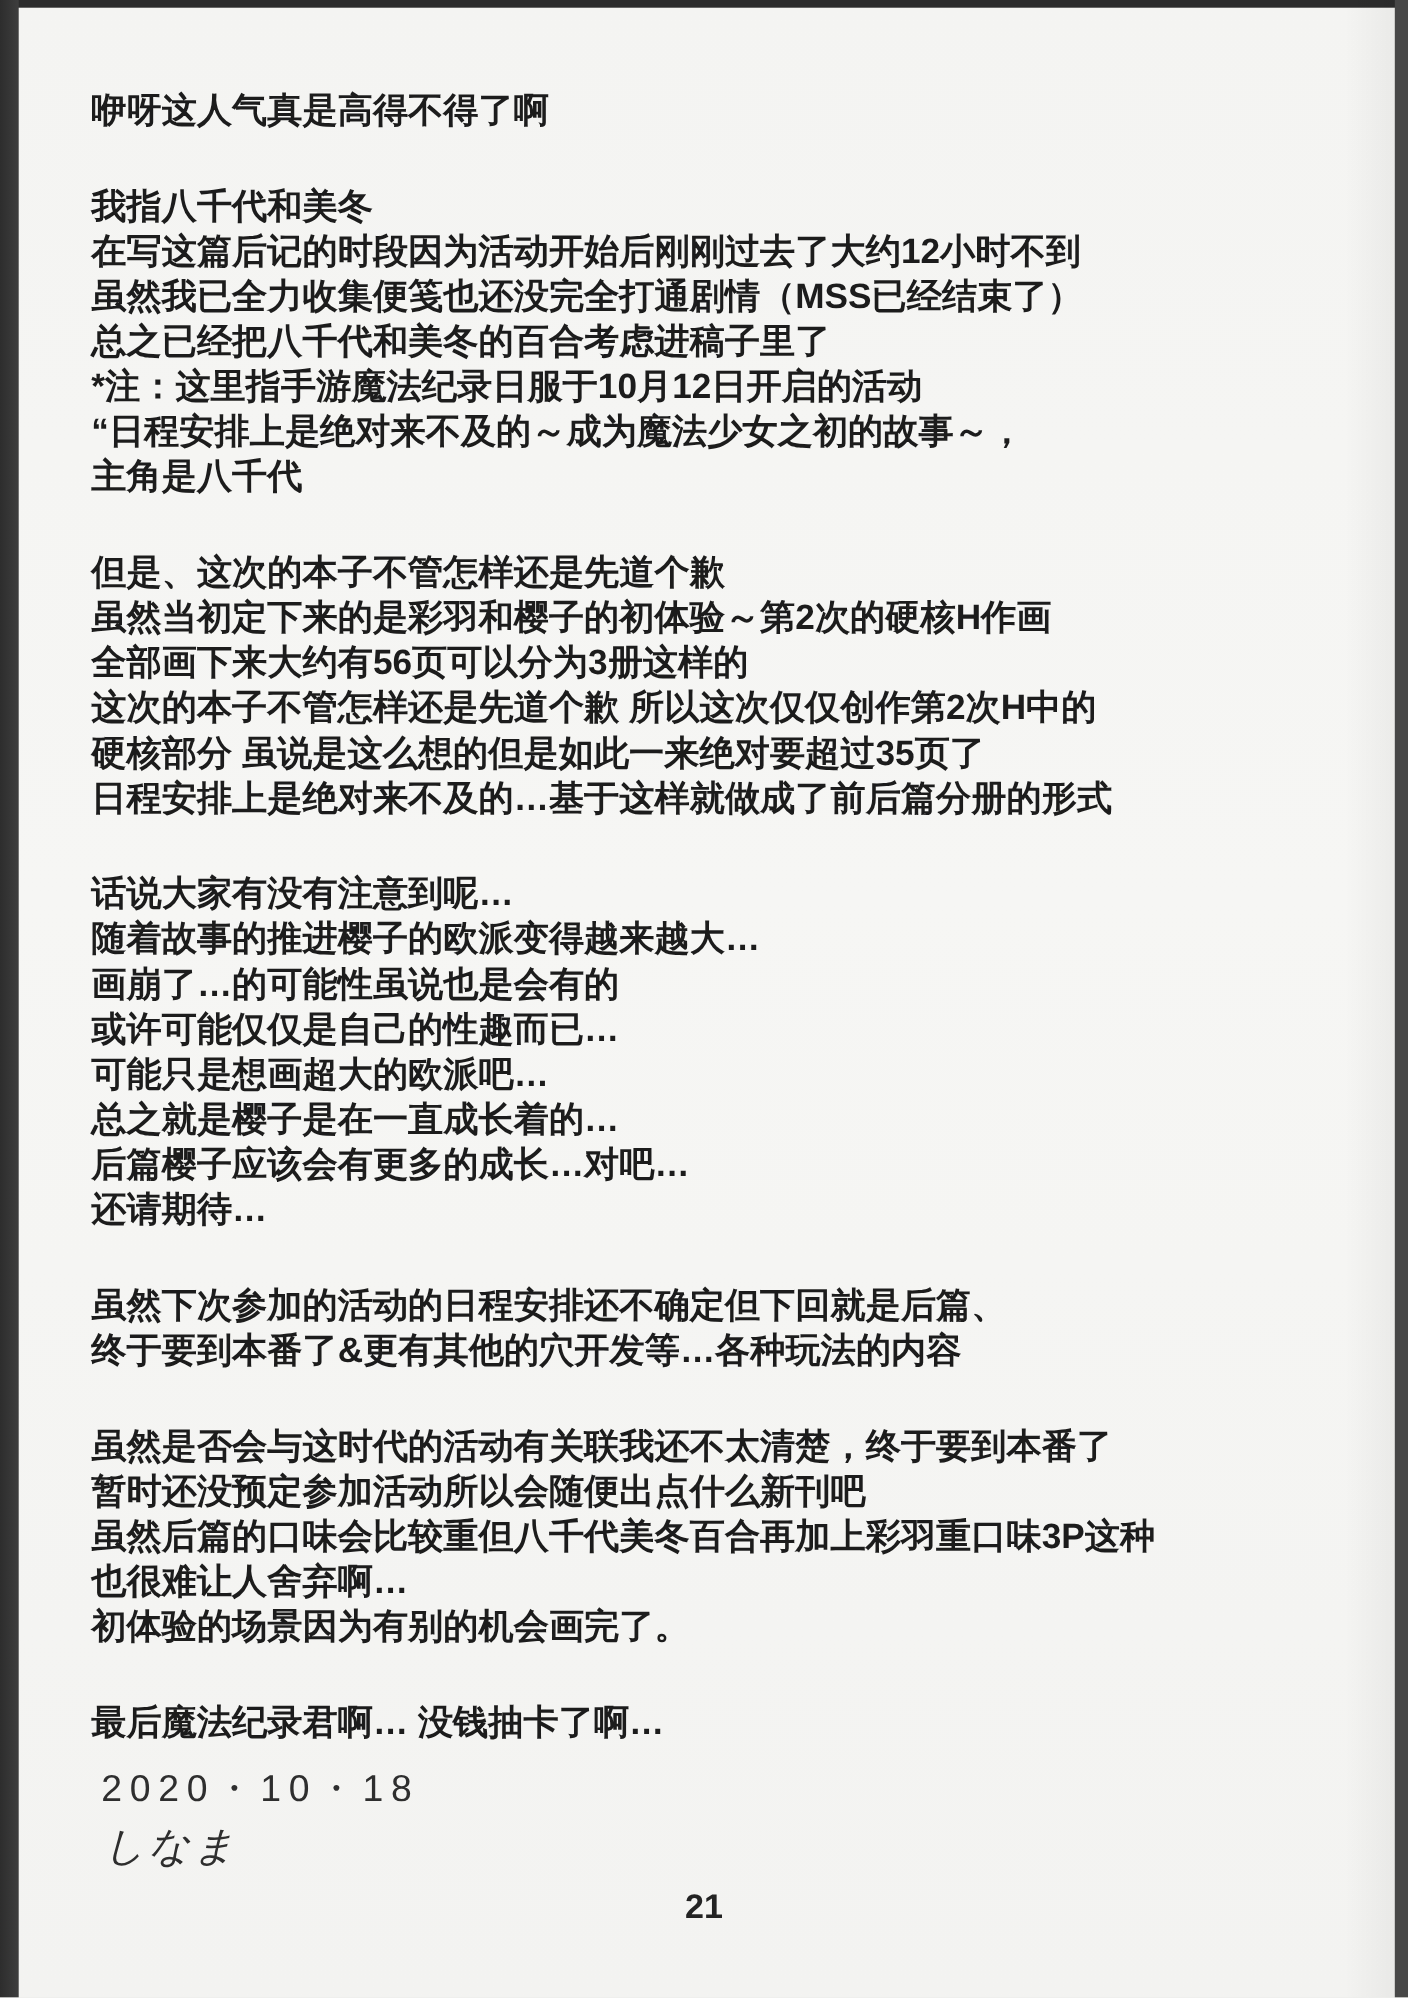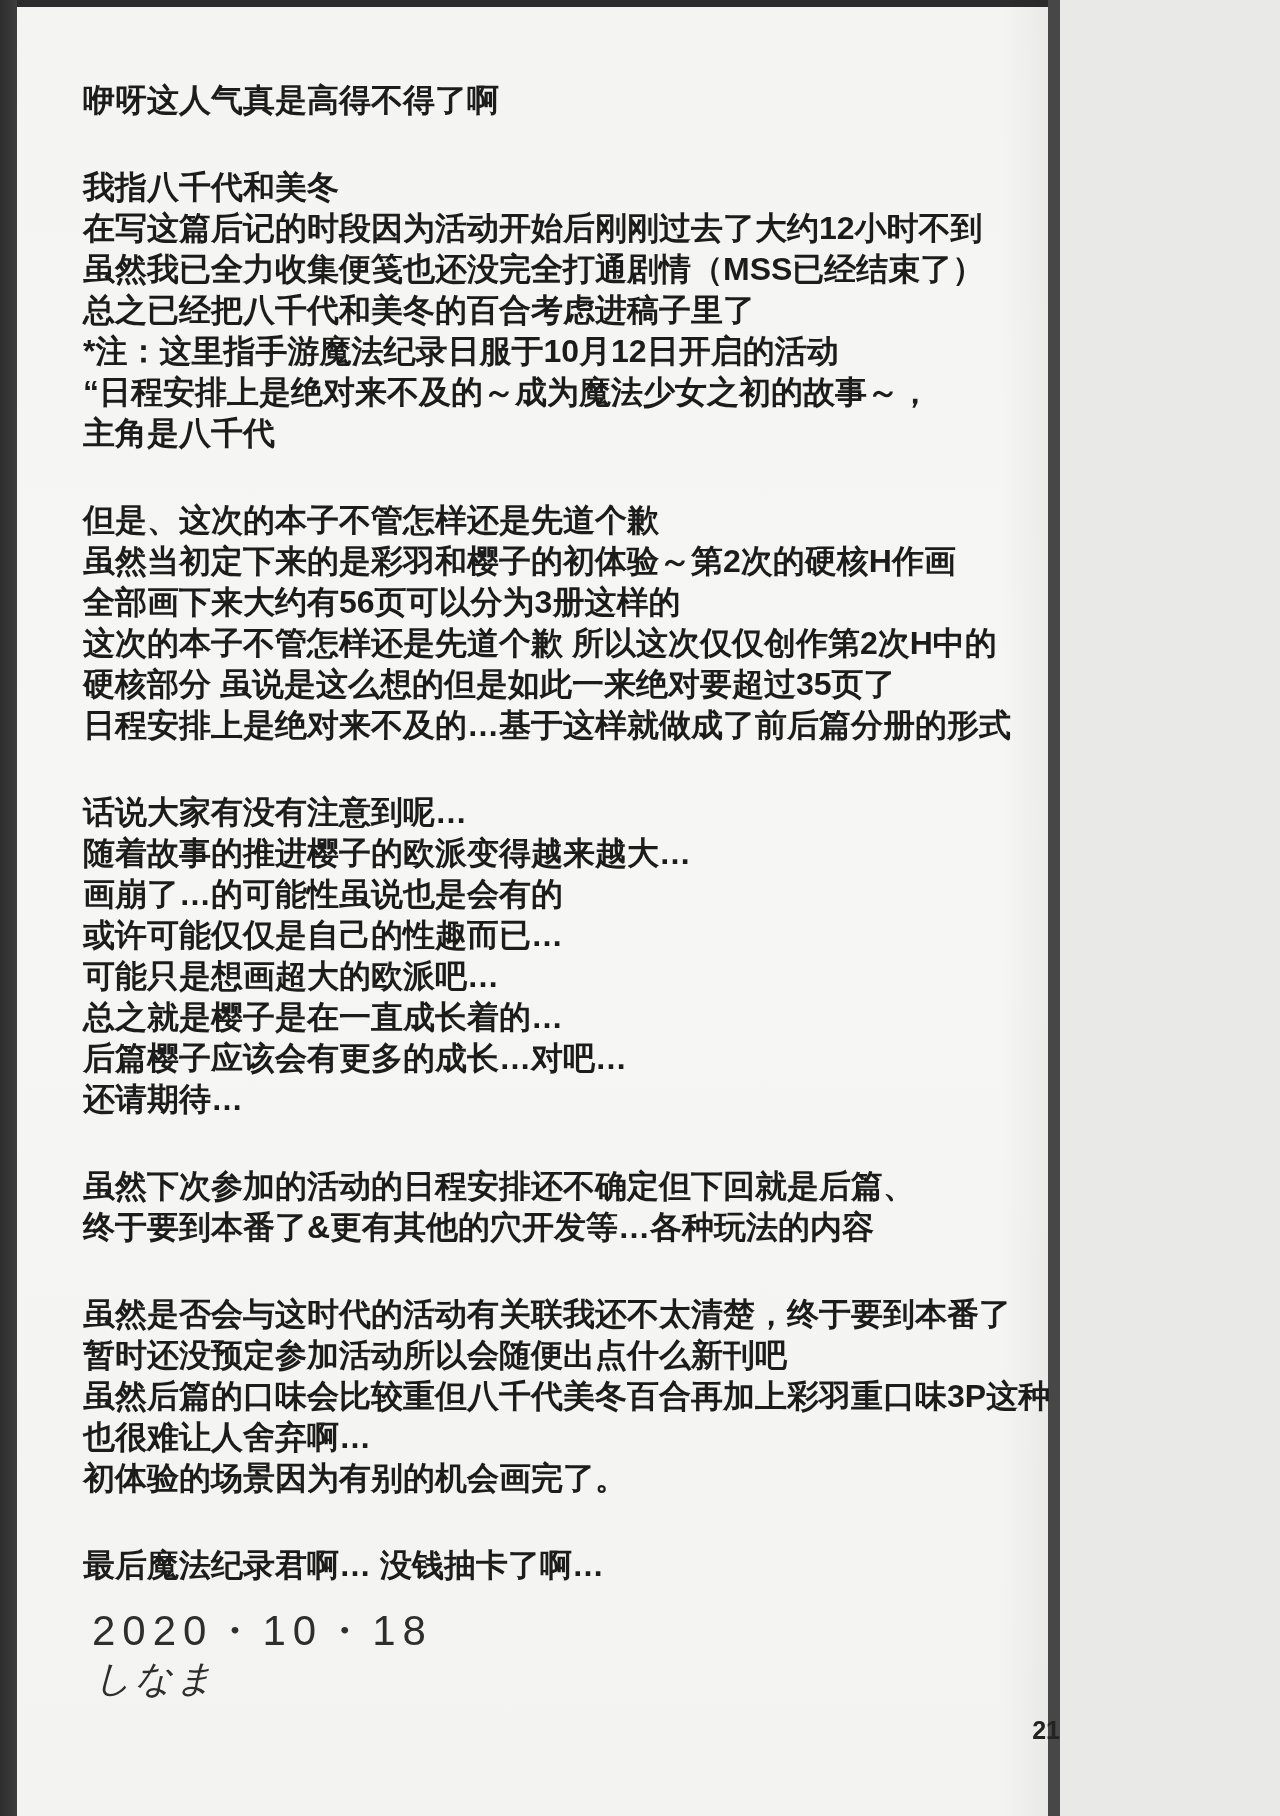--- a/index.html
+++ b/index.html
@@ -4,21 +4,21 @@
 <style>
   * { margin: 0; padding: 0; box-sizing: border-box; }
   html, body { width: 1280px; height: 1816px; }
   body {
     font-family: "Liberation Sans", "DejaVu Sans", sans-serif;
     background: #e9e9e7;
     overflow: hidden;
   }
   .page {
     position: relative;
-    width: 1060px;
+    width: 1280px;
     height: 1816px;
     background: linear-gradient(180deg, #f4f4f2 0%, #f6f6f4 45%, #f3f3f1 100%);
     overflow: hidden;
   }
   .edge-top {
     position: absolute; left: 0; top: 0;
     width: 100%; height: 7px;
     background: #2c2c2c;
   }
   .edge-left {
@@ -45,42 +45,42 @@
     line-height: 41px;
     font-weight: bold;
     color: #1c1c1c;
   }
   .para { margin-bottom: 46px; }
   .line { white-space: pre; }
   .date-block {
     position: absolute;
     left: 92px;
     top: 1603px;
-    font-size: 42px;
+    font-size: 34px;
     font-weight: normal;
     letter-spacing: 7px;
     color: #2e2e2e;
   }
   .signature-block {
     position: absolute;
     left: 94px;
     top: 1654px;
     font-size: 37px;
     font-weight: normal;
     letter-spacing: 3px;
     color: #2e2e2e;
     font-style: italic;
   }
   .page-number {
     position: absolute;
     left: 0;
     top: 1716px;
     width: 100%;
-    text-align: right;
-    font-size: 25px;
+    text-align: center;
+    font-size: 31px;
     font-weight: bold;
     color: #232323;
   }
 </style>
 </head>
 <body>
 
 <div class="page">
   <div class="edge-top"></div>
   <div class="edge-left"></div>

